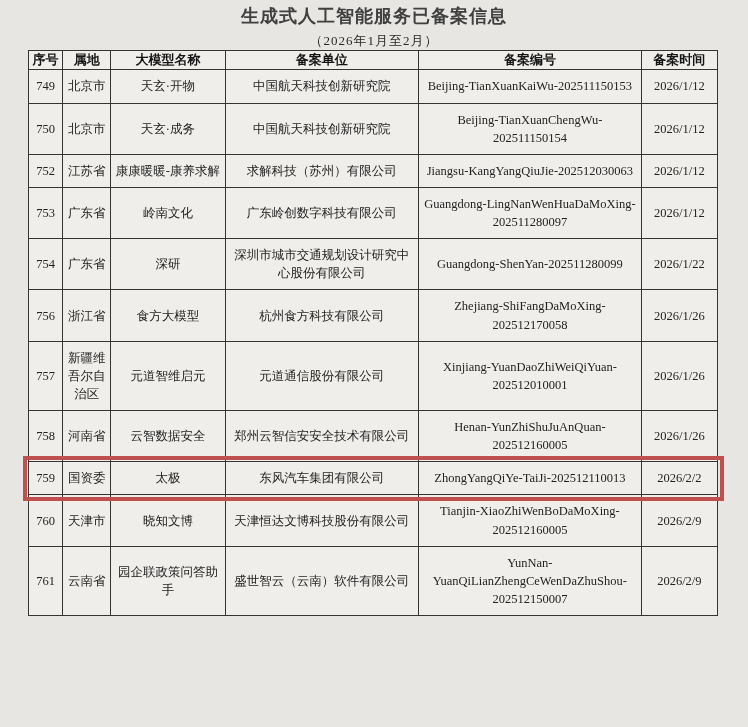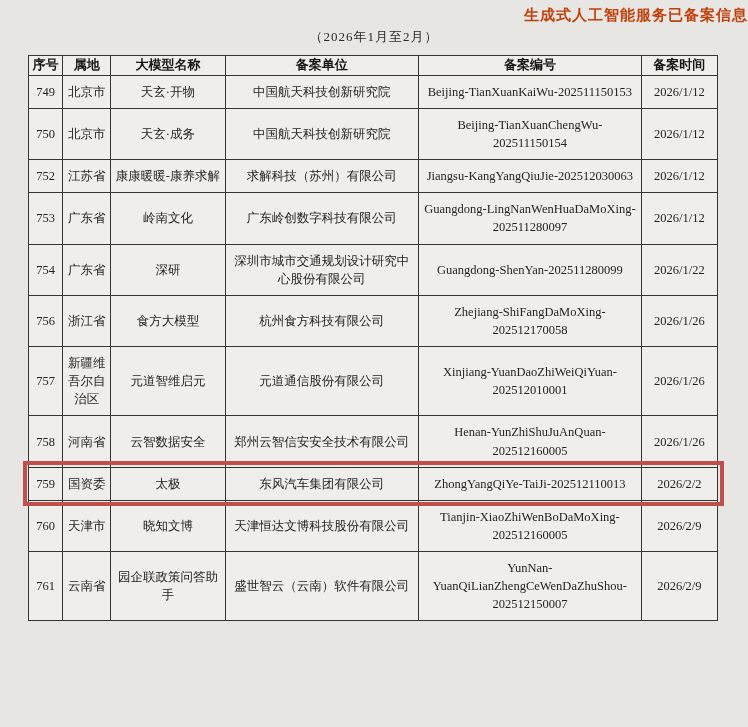--- a/index.html
+++ b/index.html
@@ -10,33 +10,32 @@
     color: #1f1f1f;
   }
   .page {
     width: 748px;
     min-height: 727px;
     background: #e7e6e3;
     padding-top: 6px;
     overflow: hidden;
   }
   .doc-title {
-    text-align: right;
-    font-size: 15px;
+    text-align: center;
+    font-size: 18px;
     font-weight: bold;
     letter-spacing: 1px;
-    color: #c2410c;
+    color: #404040;
     line-height: 1.2;
   }
   .doc-subtitle {
     text-align: center;
     font-size: 13px;
     color: #2a2a2a;
     margin-top: 4px;
-    margin-bottom: 9px;
     letter-spacing: 1px;
   }
   table.reg-table {
     border-collapse: collapse;
     margin-left: 28px;
     width: 690px;
     background: #efeeeb;
     table-layout: fixed;
   }
   .reg-table th, .reg-table td {

